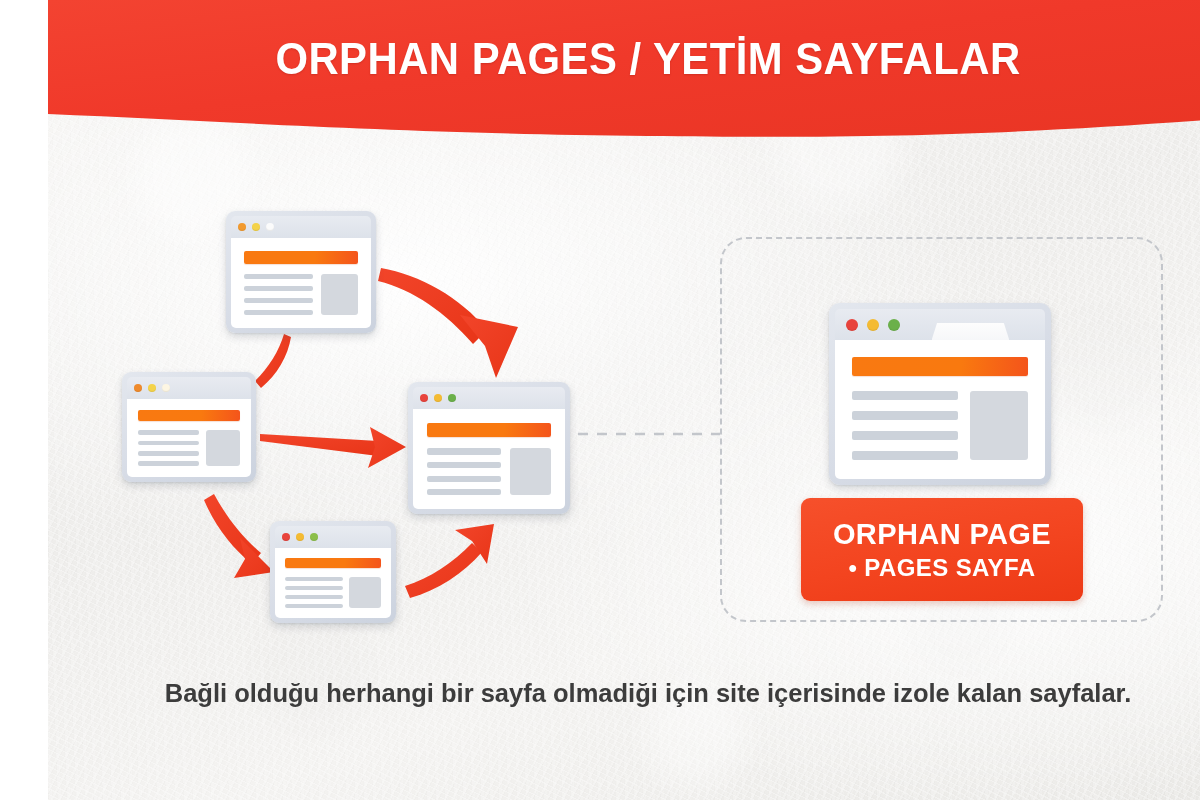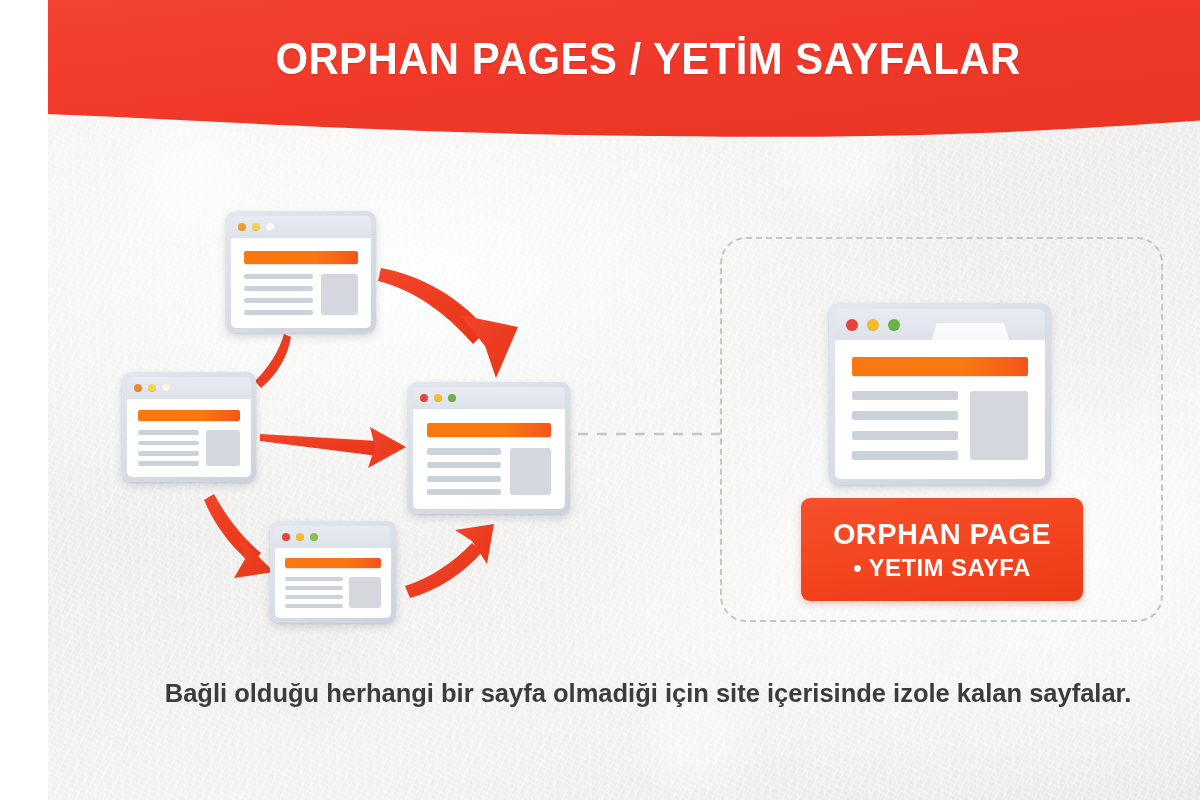--- a/index.html
+++ b/index.html
@@ -383,18 +383,18 @@
           <div class="win-line"></div>
           <div class="win-line"></div>
         </div>
         <div class="win-block"></div>
       </div>
     </div>
   </div>
 
   <div id="orphan-badge">
     <div id="orphan-badge-line1">ORPHAN PAGE</div>
-    <div id="orphan-badge-line2">• YETIM SAYFA</div>
+    <div id="orphan-badge-line2">• PAGES SAYFA</div>
   </div>
 
   <div id="caption">Bağli olduğu herhangi bir sayfa olmadiği için site içerisinde izole kalan sayfalar.</div>
 
 </div>
 
 </body></html>

